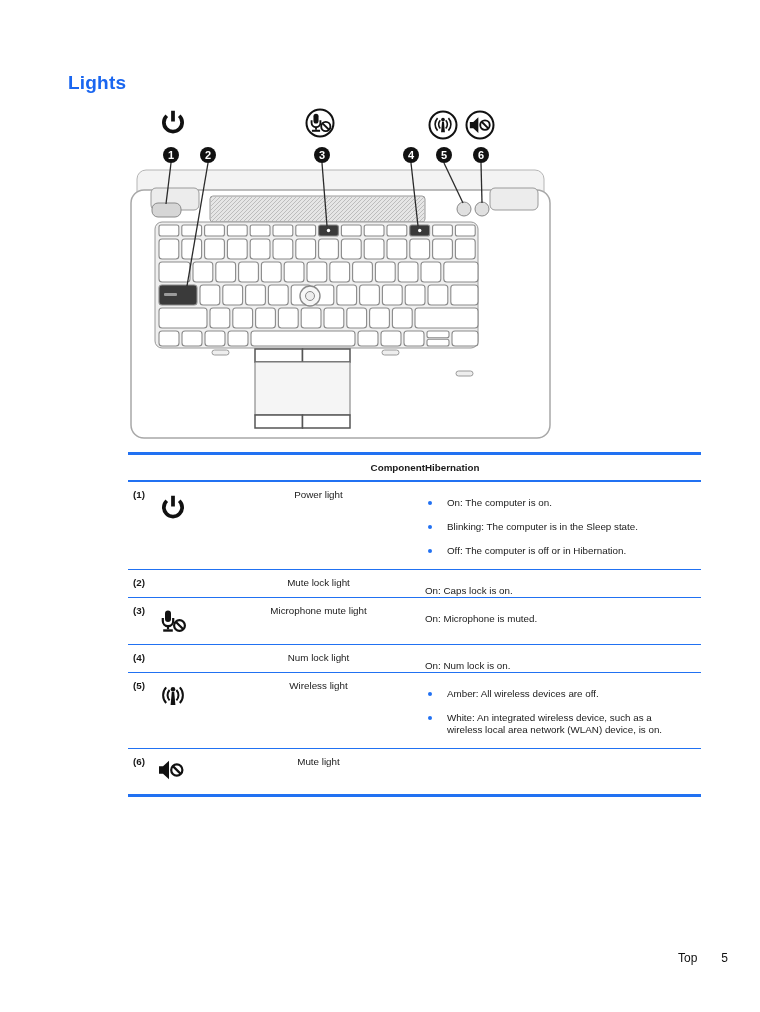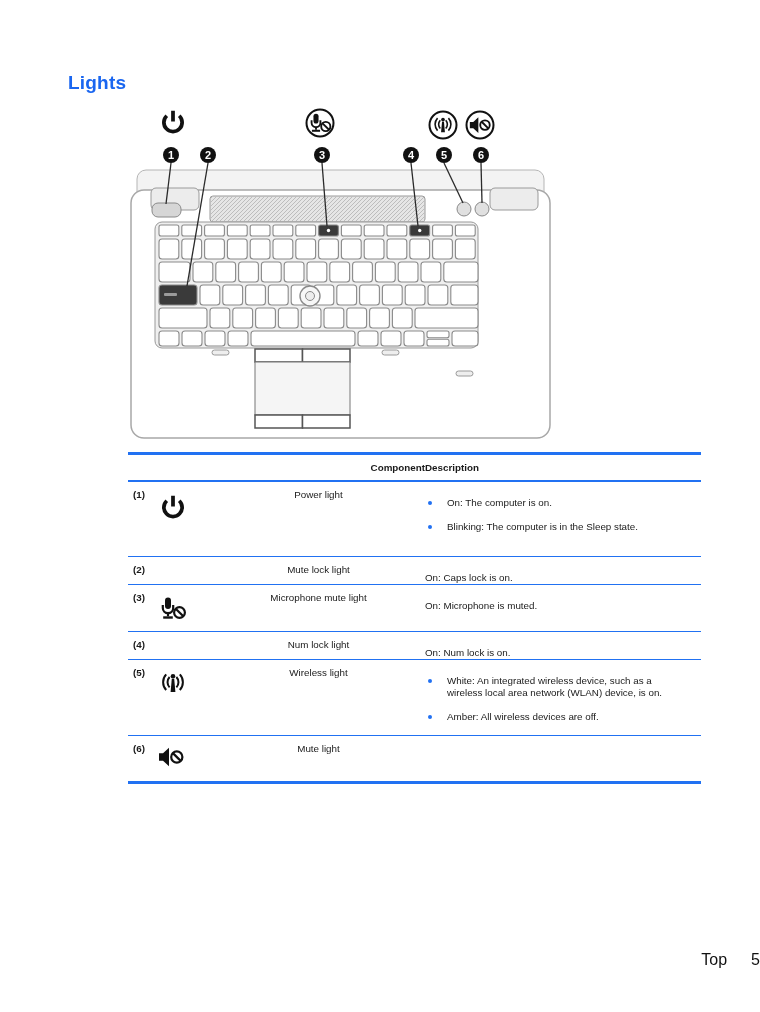--- a/index.html
+++ b/index.html
@@ -34,21 +34,21 @@
   .c-num{width:30px;padding-left:5px;box-sizing:border-box;font-weight:bold;}
   .c-icon{width:54px;box-sizing:border-box;padding-top:4px;}
   .c-label{width:213px;box-sizing:border-box;text-align:center;}
   .c-desc{flex:1;padding-right:18px;margin-top:8px;}
   ul.bullets{list-style:none;margin:0;padding:0;}
   .bullets li{position:relative;padding-left:22px;margin-bottom:12px;}
   .bullets li::before{
     content:"";position:absolute;left:3px;top:4px;width:4px;height:4px;
     border-radius:50%;background:var(--blue);
   }
-  .footer{position:absolute;top:951px;right:32px;font-size:16px;color:#111;}
+  .footer{position:absolute;top:951px;right:64px;font-size:12px;color:#111;}
   .footer .pg{margin-left:24px;}
 </style>
 </head>
 <body>
 
 <svg class="defs" aria-hidden="true">
   <defs>
     <g id="ic-power">
       <path d="M7 6.2 A7.3 7.3 0 1 0 17 6.2" fill="none" stroke="#111" stroke-width="3"></path>
       <line x1="12" y1="2.2" x2="12" y2="10.8" stroke="#111" stroke-width="3"></line>
@@ -233,35 +233,36 @@
       <circle cx="319" cy="55" r="8" fill="#111"></circle>
         <text x="319" y="59" fill="#fff">5</text>
       <circle cx="356" cy="55" r="8" fill="#111"></circle>
         <text x="356" y="59" fill="#fff">6</text>
     </g>
   </svg>
 
   <div class="doc-table">
     <div class="thead">
       <div class="hc1">Component</div>
-      <div class="hc2">Description</div>
+      <div class="hc2">Hibernation</div>
     </div>
 
     <div class="row r1">
       <div class="c-num">(1)</div>
       <div class="c-icon">
         <svg width="30" height="30" viewBox="0 0 24 24">
             <use href="#ic-power"></use>
           </svg>
       </div>
       <div class="c-label">Power light</div>
       <div class="c-desc">
         <ul class="bullets">
           <li>On: The computer is on.</li>
           <li>Blinking: The computer is in the Sleep state.</li>
+          <li>Off: The computer is off or in Hibernation.</li>
         </ul>
       </div>
     </div>
 
     <div class="row r2">
       <div class="c-num">(2)</div>
       <div class="c-icon"></div>
       <div class="c-label">Mute lock light</div>
       <div class="c-desc">On: Caps lock is on.</div>
     </div>
@@ -287,22 +288,22 @@
     <div class="row r5">
       <div class="c-num">(5)</div>
       <div class="c-icon">
         <svg width="30" height="24" viewBox="0 0 30 24">
             <use href="#ic-wifi"></use>
           </svg>
       </div>
       <div class="c-label">Wireless light</div>
       <div class="c-desc">
         <ul class="bullets">
+          <li>Amber: All wireless devices are off.</li>
           <li>White: An integrated wireless device, such as a wireless local area network (WLAN) device, is on.</li>
-          <li>Amber: All wireless devices are off.</li>
         </ul>
       </div>
     </div>
 
     <div class="row r6 last">
       <div class="c-num">(6)</div>
       <div class="c-icon">
         <svg width="26" height="20" viewBox="0 0 26 20">
             <use href="#ic-mute"></use>
           </svg>

